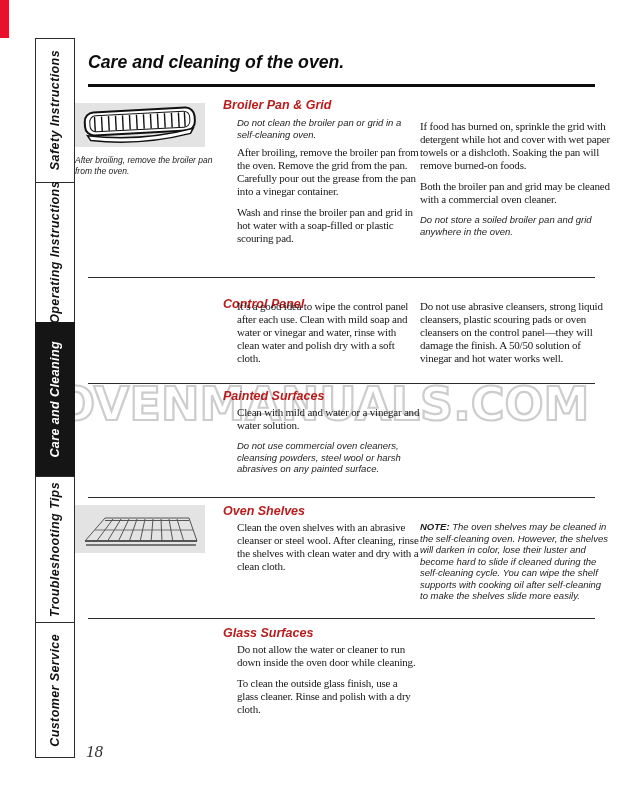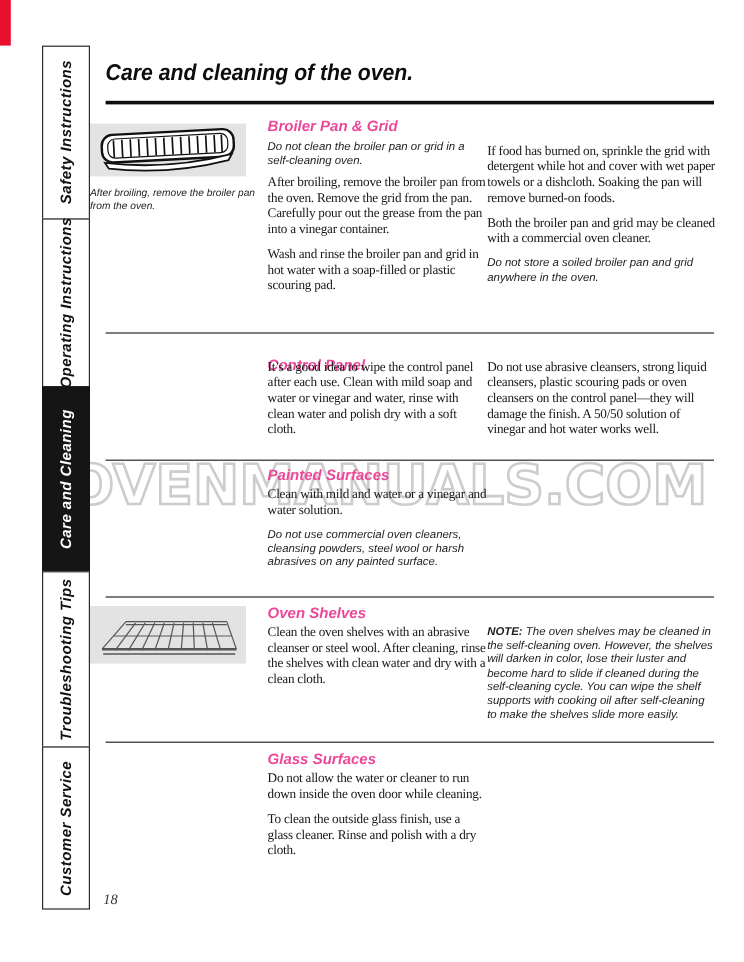--- a/index.html
+++ b/index.html
@@ -41,25 +41,25 @@
     font-size:19px; color:#0d0d0d; white-space:nowrap;
     transform:scaleX(0.93); transform-origin:left center;
   }
   .rule-thick { position:absolute; left:88px; width:507px; height:3px; background:#0d0d0d; top:84px; z-index:2; }
   .rule-thin  { position:absolute; left:88px; width:507px; height:1px; background:#2a2a2a; z-index:2; }
   .r2 { top:277px; } .r3 { top:383px; } .r4 { top:497px; } .r5 { top:618px; }
 
   .h-section {
     position:absolute; z-index:2; left:223px;
     font-family:"Liberation Sans", sans-serif; font-weight:bold; font-style:italic;
-    font-size:12.5px; color:#ec4899; white-space:nowrap;
+    font-size:12.5px; color:#b91c1c; white-space:nowrap;
   }
   .h1 { top:98px; } .h2 { top:297px; } .h3 { top:389px; } .h4 { top:504px; } .h5 { top:626px; }
 
-  .col { position:absolute; z-index:2; font-size:11px; line-height:13px; letter-spacing:-0.2px; color:#181818; }
+  .col { position:absolute; z-index:2; font-size:11px; line-height:13px; letter-spacing:-0.2px; color:#181818;margin-left:14px; }
   .col p { margin:0 0 8px 0; }
   .lcol { left:223px; width:183px; }
   .rcol { left:406px; width:190px; }
   .c1l { top:117px; } .c1r { top:120px; }
   .c2l { top:300px; } .c2r { top:300px; }
   .c3l { top:406px; }
   .c4l { top:521px; } .c4r { top:521px; }
   .c5l { top:643px; }
 
   .note, .note p {
@@ -72,21 +72,21 @@
   .img-box { position:absolute; left:75px; width:130px; background:#e3e3e3; z-index:2; }
   .box1 { top:103px; height:44px; }
   .box4 { top:505px; height:48px; }
   .caption {
     position:absolute; left:75px; width:138px; top:155px; z-index:2;
     font-family:"Liberation Sans", sans-serif; font-style:italic;
     font-size:8.5px; line-height:10.5px; color:#222;
   }
   .page-number {
     position:absolute; left:86px; top:742px; z-index:2;
-    font-style:italic; font-size:12px; color:#333;
+    font-style:italic; font-size:17px; color:#333;
   }
   svg { display:block; }
 </style>
 </head>
 <body>
 
 <div class="page">
 
   <div class="red-mark"></div>
 

